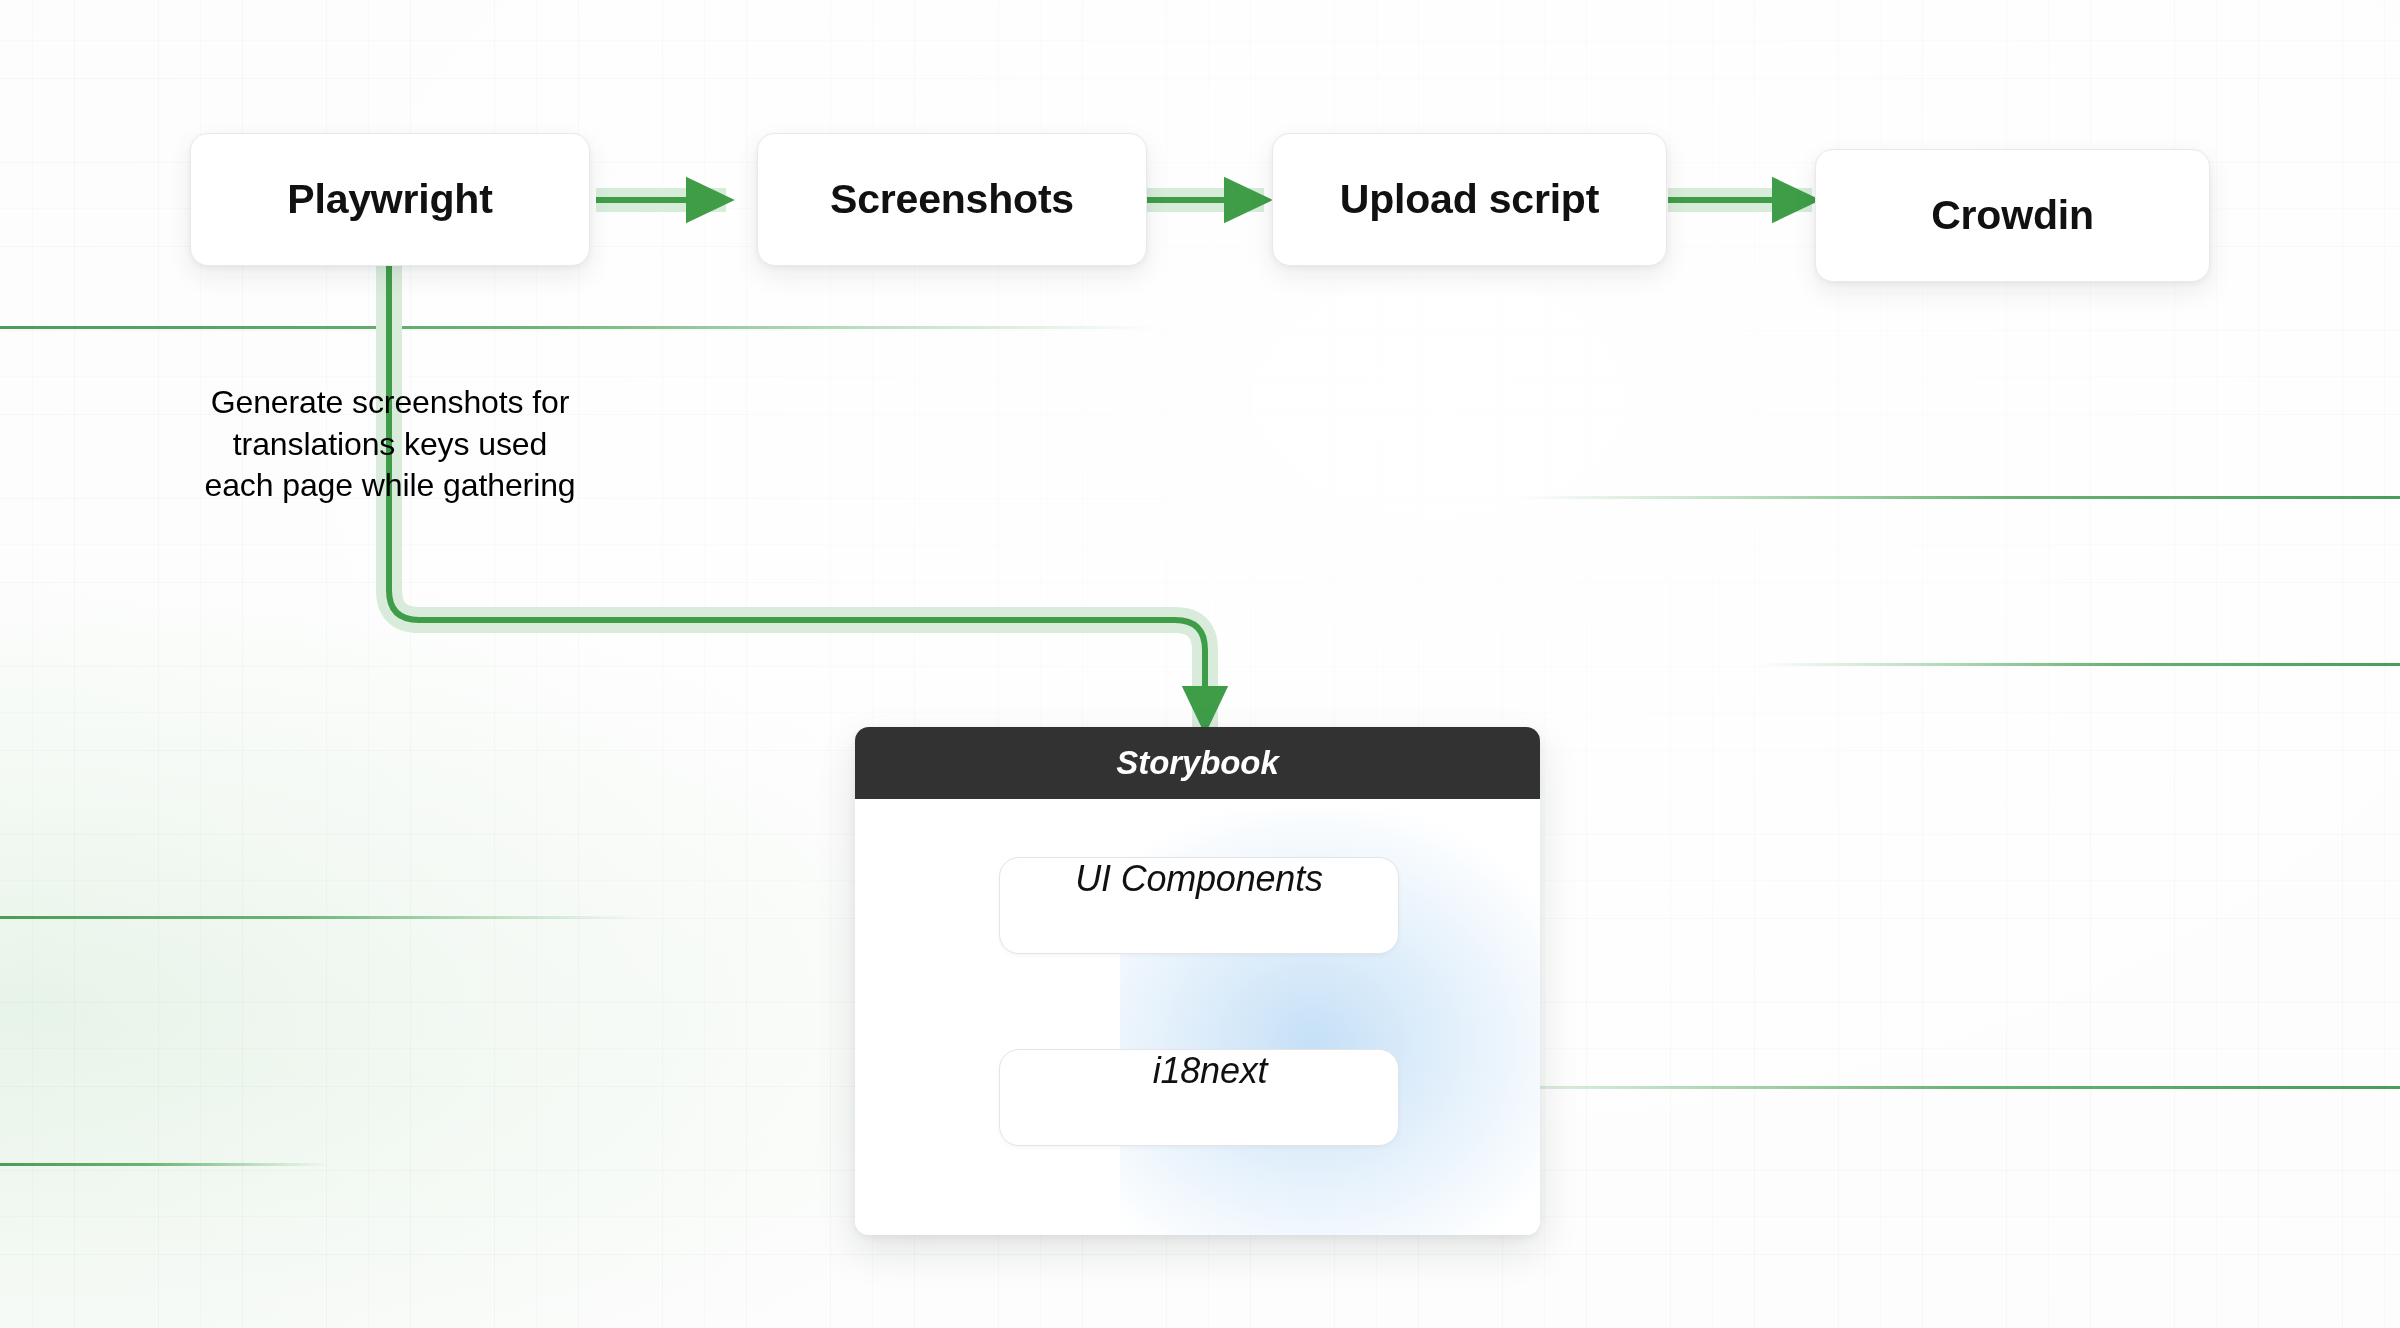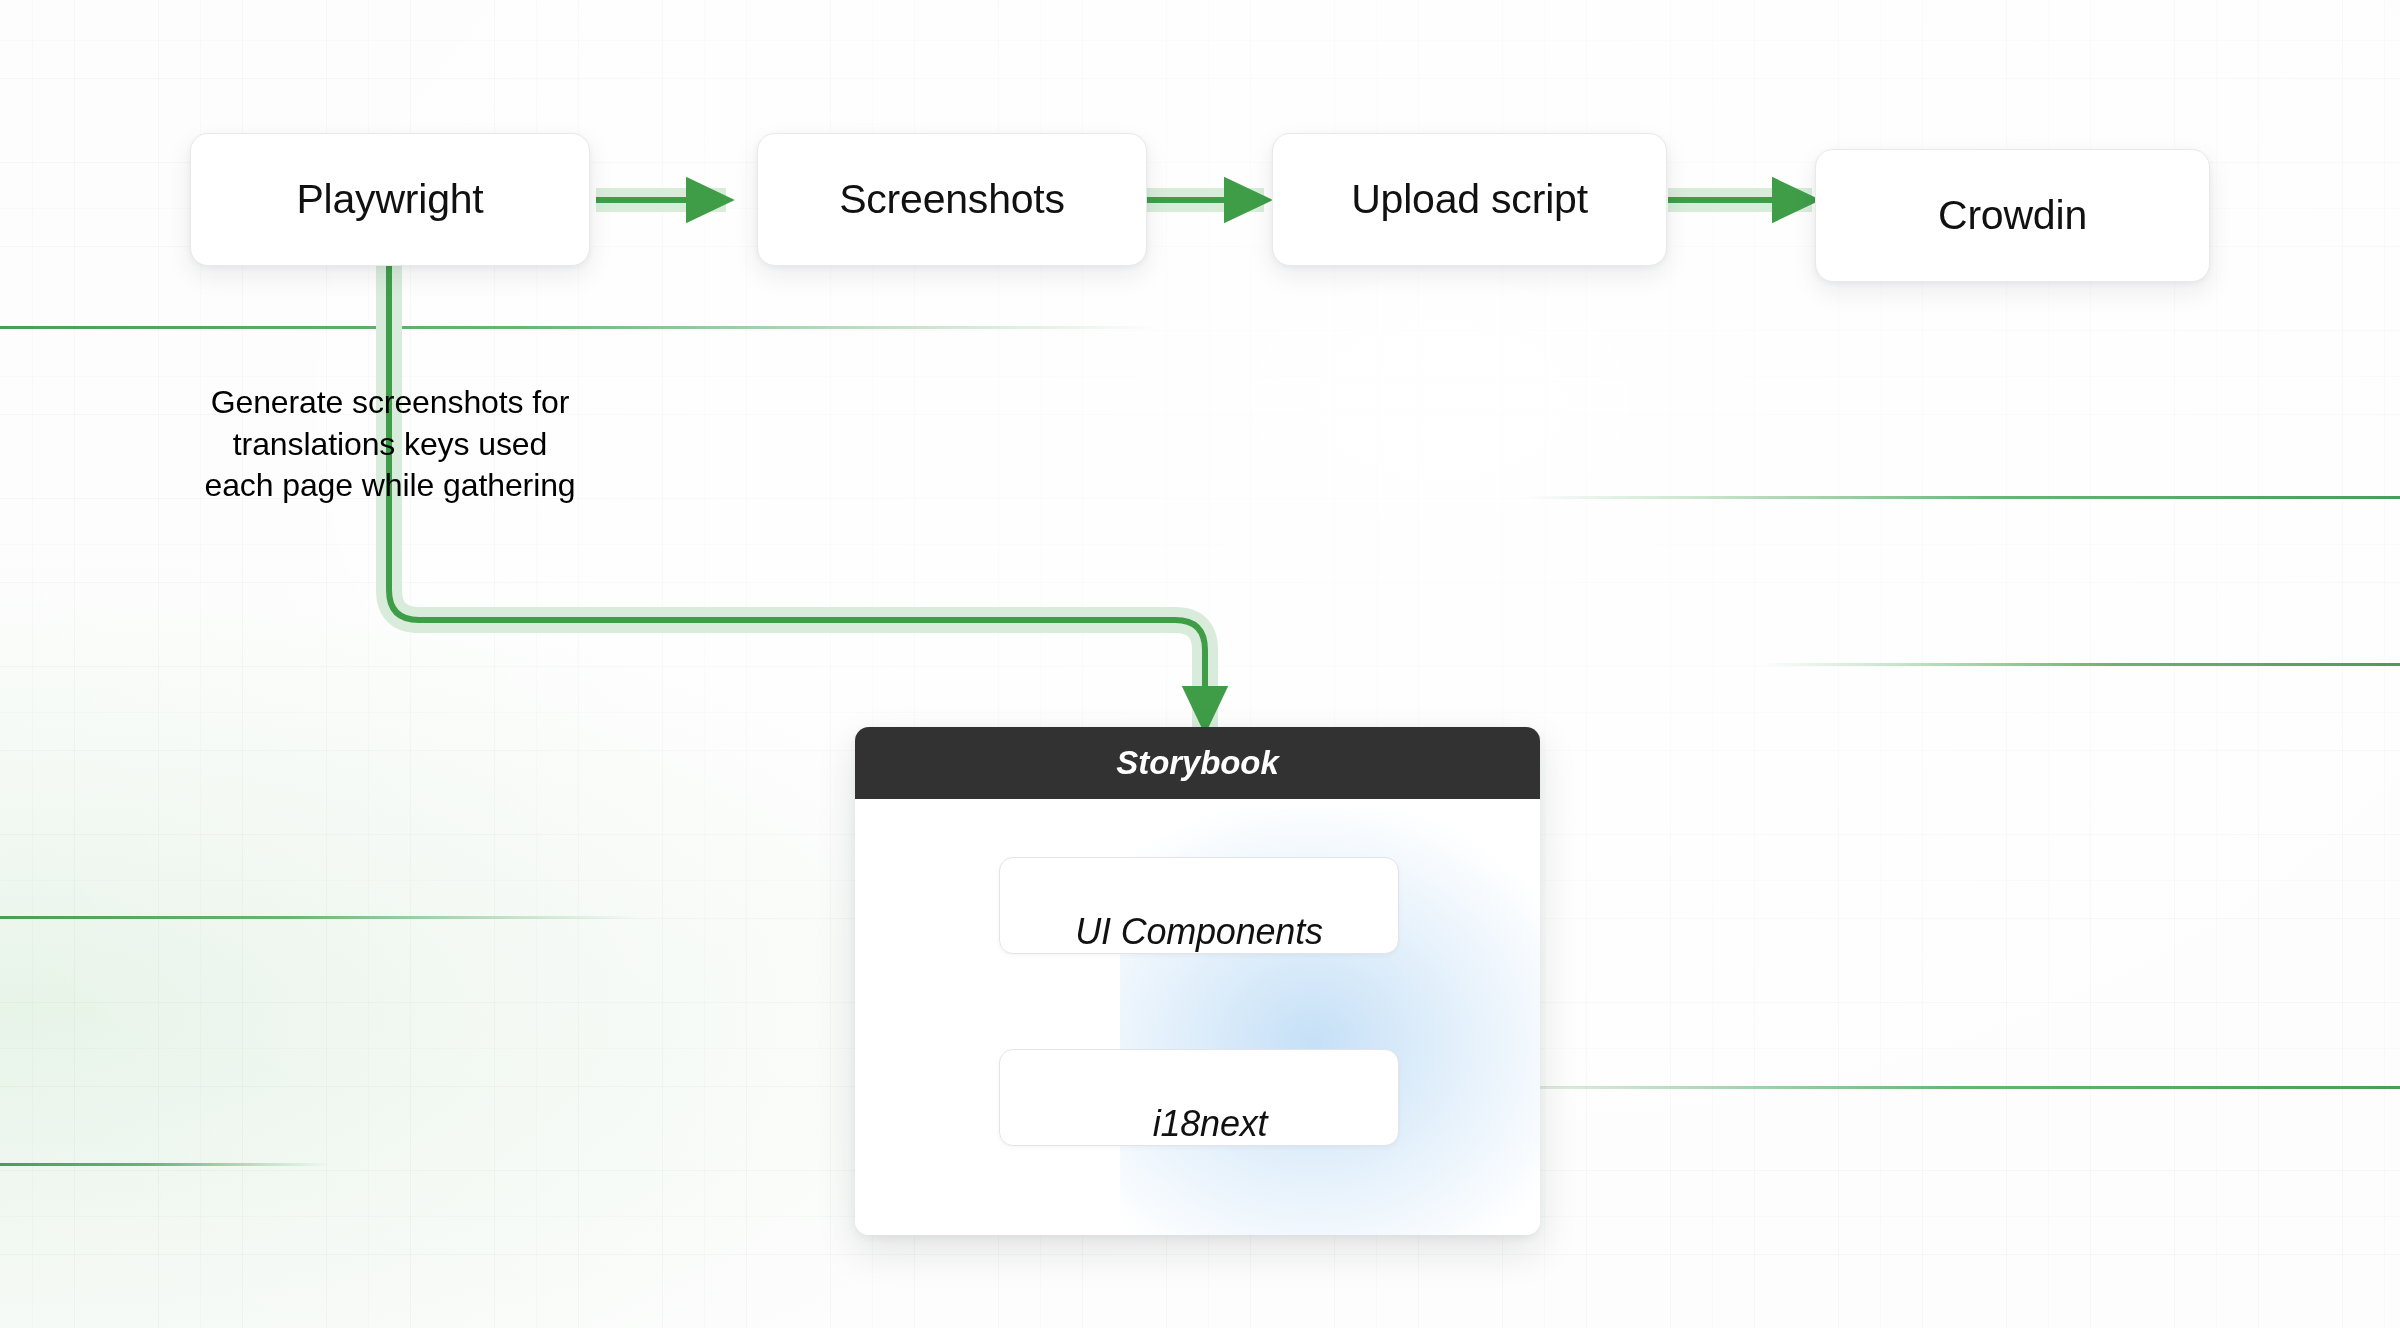--- a/index.html
+++ b/index.html
@@ -77,21 +77,21 @@
     background: #ffffff;
     border: 1px solid #e9e9ec;
     border-radius: 18px;
     box-shadow: 0 10px 26px rgba(20,25,40,0.075),
                 0 2px 6px rgba(20,25,40,0.05);
     display: flex;
     align-items: center;
     justify-content: center;
     color: #111111;
     font-size: 41px;
-    font-weight: 400;
+    font-weight: 700;
     letter-spacing: -0.2px;
     white-space: nowrap;
   }
 
   
   .caption {
     position: absolute;
     text-align: center;
     color: #000000;
     font-size: 32px;
@@ -129,23 +129,23 @@
     position: absolute;
     right: -40px; top: 10px;
     width: 460px; height: 470px;
     background: radial-gradient(ellipse at 42% 50%, rgba(150,198,240,0.55) 0%, rgba(178,214,244,0.32) 42%, rgba(255,255,255,0) 75%);
     pointer-events: none;
   }
   .inner-node {
     position: absolute;
     background: #ffffff;
     border: 1px solid #e4e4e8;
-    border-radius: 14px;
+    border-radius: 20px;
     display: flex;
-    align-items: flex-end;
+    align-items: flex-start;
     justify-content: center;
     color: #111111;
     font-size: 36px;
     letter-spacing: -0.2px;
     white-space: nowrap;
     box-shadow: 0 2px 5px rgba(20,25,40,0.04);
   }
 </style>
 </head>
 <body>

